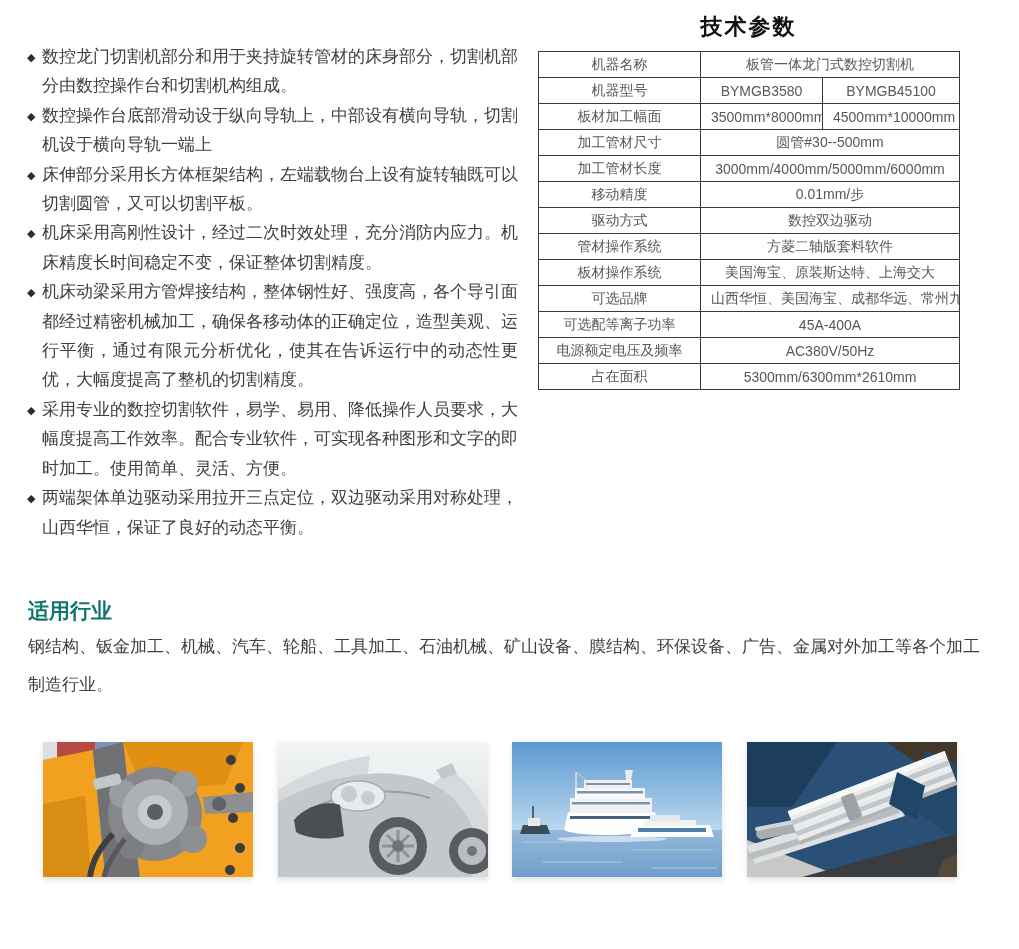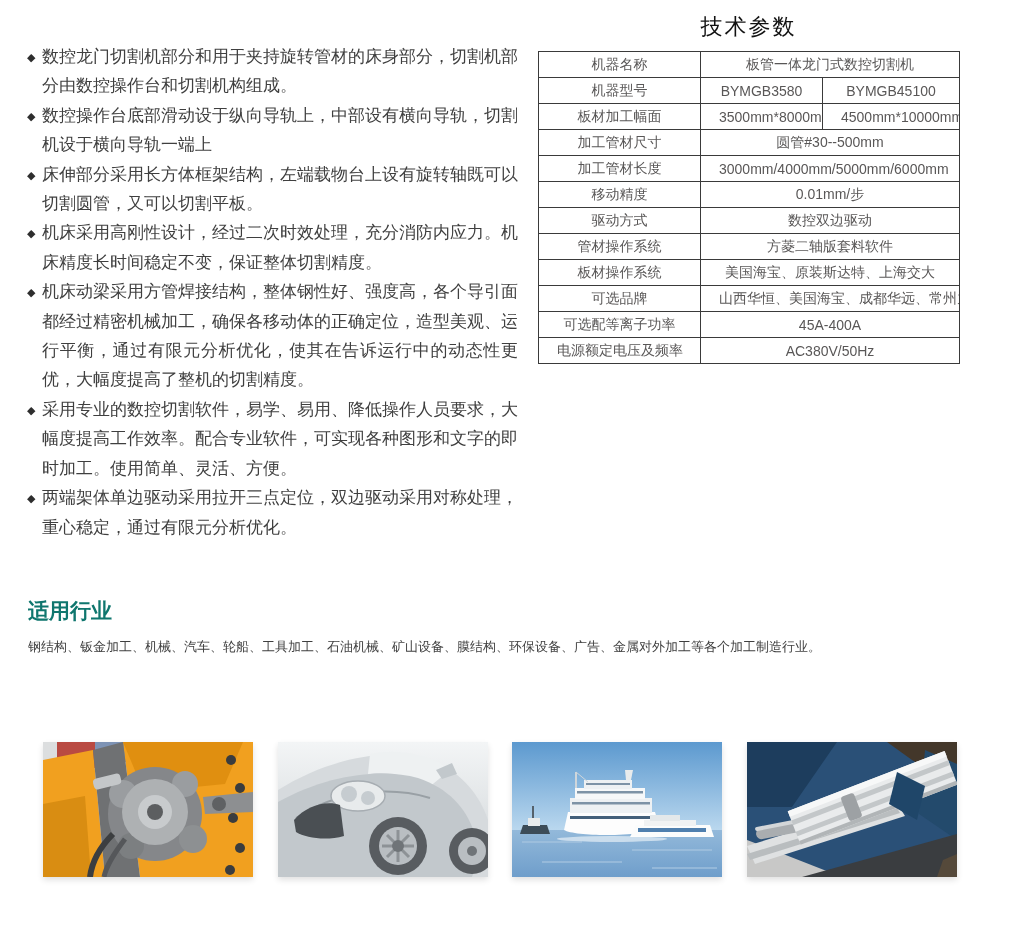--- a/index.html
+++ b/index.html
@@ -18,40 +18,40 @@
   }
   .features .diamond {
     position: absolute; left: -1px; top: 1px;
     font-size: 11px; line-height: 29.4px; color: #2e2e2e;
   }
 
   
   .specs { position: absolute; left: 538px; top: 12px; width: 421px; }
   .specs h2 {
     text-align: center; font-size: 22px; letter-spacing: 2px;
-    color: #111111; margin-bottom: 9px; font-weight: normal;
+    color: #111111; margin-bottom: 9px; font-weight: bold;
   }
   table.spec-table {
     width: 421px; border-collapse: collapse; table-layout: fixed;
   }
   table.spec-table td {
     border: 1px solid var(--table-border, #3a3a3a);
     height: 26px; text-align: center; vertical-align: middle;
     font-size: 14px; color: var(--table-text, #595757);
-    overflow: hidden; white-space: nowrap; padding: 0 18px;
+    overflow: hidden; white-space: nowrap; padding: 0 10px;
   }
 
   
   .industries-title {
     position: absolute; left: 28px; top: 597px;
     font-size: 21px; font-weight: bold; color: #0f766e;
   }
   .industries-desc {
     position: absolute; left: 28px; top: 628px; width: 962px;
-    font-size: 13px; line-height: 38px; color: var(--text, #3f3f3f);
+    font-size: 17px; line-height: 38px; color: var(--text, #3f3f3f);
   }
 
   
   .photos {
     position: absolute; left: 43px; top: 742px; width: 914px;
     display: flex; justify-content: space-between;
   }
   .photo {
     width: 210px; height: 135px; overflow: hidden;
     box-shadow: 0 3px 6px rgba(0,0,0,0.12);
@@ -62,21 +62,21 @@
 </head>
 <body>
 
 <ul class="features">
     <li><span class="diamond">◆</span><span>数控龙门切割机部分和用于夹持旋转管材的床身部分，切割机部分由数控操作台和切割机构组成。</span></li>
     <li><span class="diamond">◆</span><span>数控操作台底部滑动设于纵向导轨上，中部设有横向导轨，切割机设于横向导轨一端上</span></li>
     <li><span class="diamond">◆</span><span>床伸部分采用长方体框架结构，左端载物台上设有旋转轴既可以切割圆管，又可以切割平板。</span></li>
     <li><span class="diamond">◆</span><span>机床采用高刚性设计，经过二次时效处理，充分消防内应力。机床精度长时间稳定不变，保证整体切割精度。</span></li>
     <li><span class="diamond">◆</span><span>机床动梁采用方管焊接结构，整体钢性好、强度高，各个导引面都经过精密机械加工，确保各移动体的正确定位，造型美观、运行平衡，通过有限元分析优化，使其在告诉运行中的动态性更优，大幅度提高了整机的切割精度。</span></li>
     <li><span class="diamond">◆</span><span>采用专业的数控切割软件，易学、易用、降低操作人员要求，大幅度提高工作效率。配合专业软件，可实现各种图形和文字的即时加工。使用简单、灵活、方便。</span></li>
-    <li><span class="diamond">◆</span><span>两端架体单边驱动采用拉开三点定位，双边驱动采用对称处理，重心稳定，通过有限元分析优化。</span></li>
+    <li><span class="diamond">◆</span><span>两端架体单边驱动采用拉开三点定位，双边驱动采用对称处理，山西华恒，保证了良好的动态平衡。</span></li>
   </ul>
 
 <div class="specs">
   <h2>技术参数</h2>
   <table class="spec-table">
     <colgroup>
         <col style="width:162px">
         <col style="width:122px">
         <col style="width:137px">
       </colgroup>
@@ -123,20 +123,24 @@
           <td>可选品牌</td>
           <td colspan="2">山西华恒、美国海宝、成都华远、常州九圣</td>
         </tr>
         <tr>
           <td>可选配等离子功率</td>
           <td colspan="2">45A-400A</td>
         </tr>
         <tr>
           <td>电源额定电压及频率</td>
           <td colspan="2">AC380V/50Hz</td>
+        </tr>
+        <tr>
+          <td>占在面积</td>
+          <td colspan="2">5300mm/6300mm*2610mm</td>
         </tr>
       </tbody>
   </table>
 </div>
 
 <h2 class="industries-title">适用行业</h2>
 <p class="industries-desc">钢结构、钣金加工、机械、汽车、轮船、工具加工、石油机械、矿山设备、膜结构、环保设备、广告、金属对外加工等各个加工制造行业。</p>
 
 <div class="photos">
 

